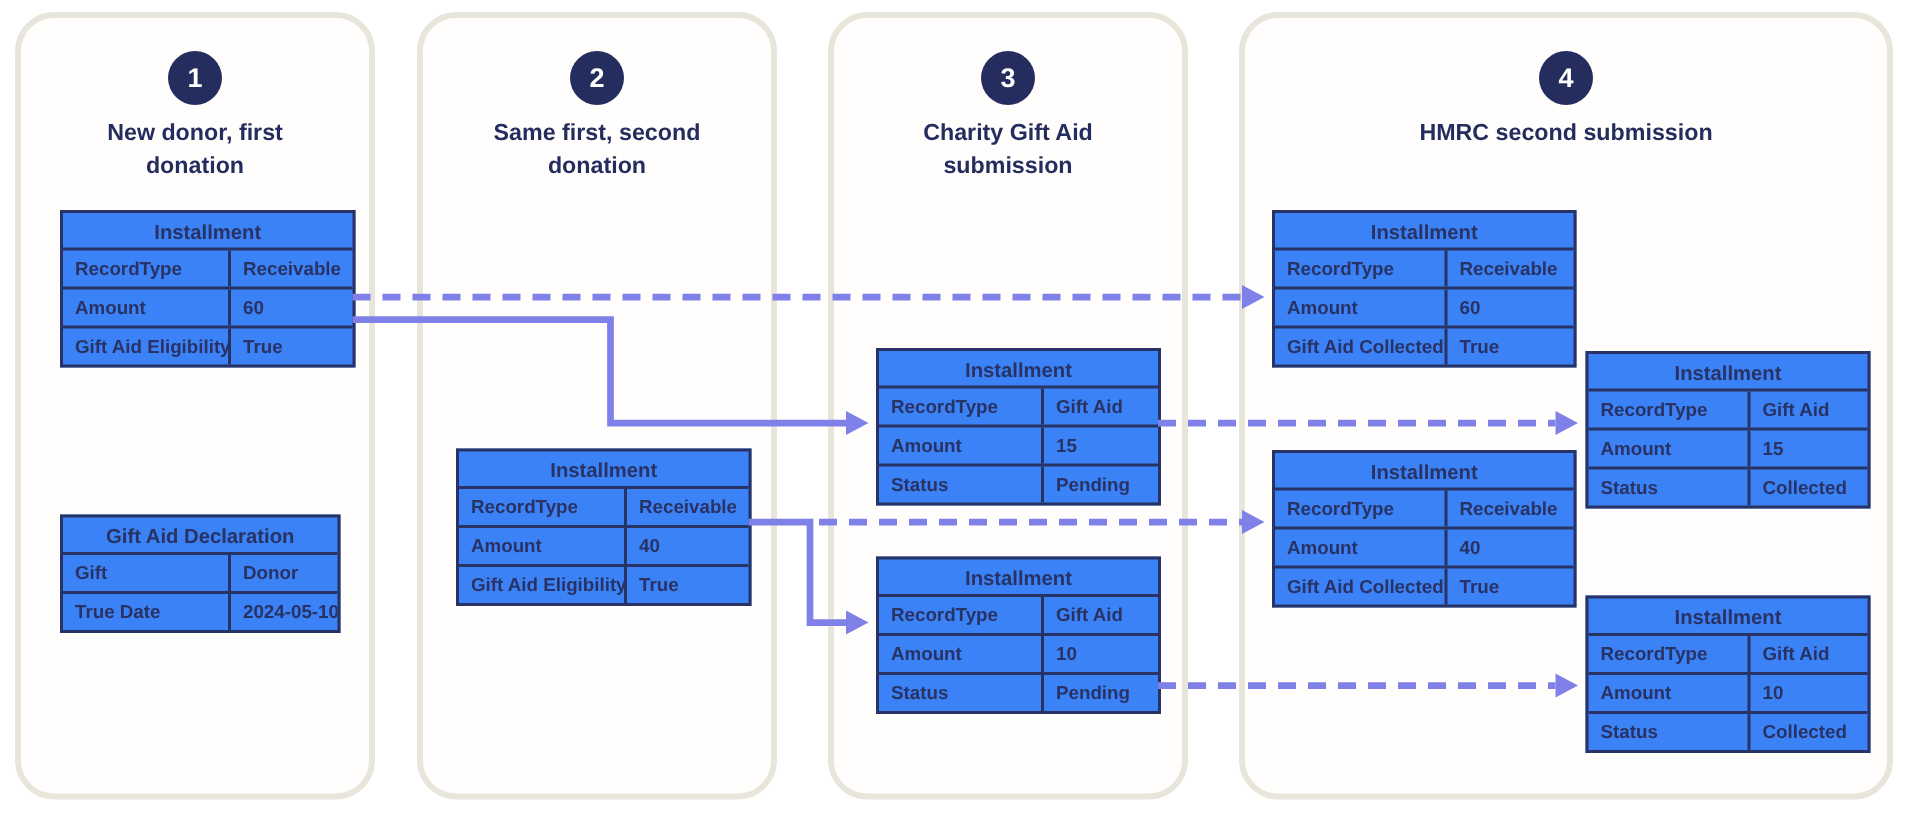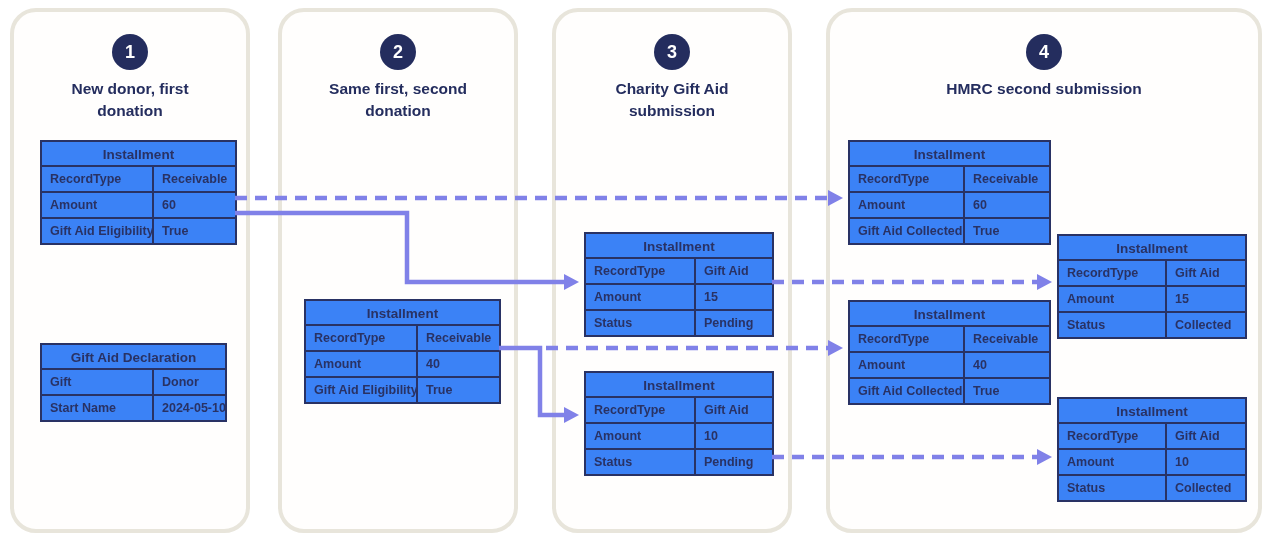--- a/index.html
+++ b/index.html
@@ -58,21 +58,21 @@
           <div class="v">True</div>
         </div>
     </div>
     <div class="dtable" style="left:26px;top:331px;width:187px;--kcol:112px;">
       <div class="thead">Gift Aid Declaration</div>
       <div class="trow">
           <div class="k">Gift</div>
           <div class="v">Donor</div>
         </div>
       <div class="trow">
-          <div class="k">Start Name</div>
+          <div class="k">True Date</div>
           <div class="v">2024-05-10</div>
         </div>
     </div>
   </div>
 
   <div class="panel" style="left:278px;width:240px;">
     <div class="badge">2</div>
     <div class="ptitle">
       <div>Same first, second</div>
       <div>donation</div>

